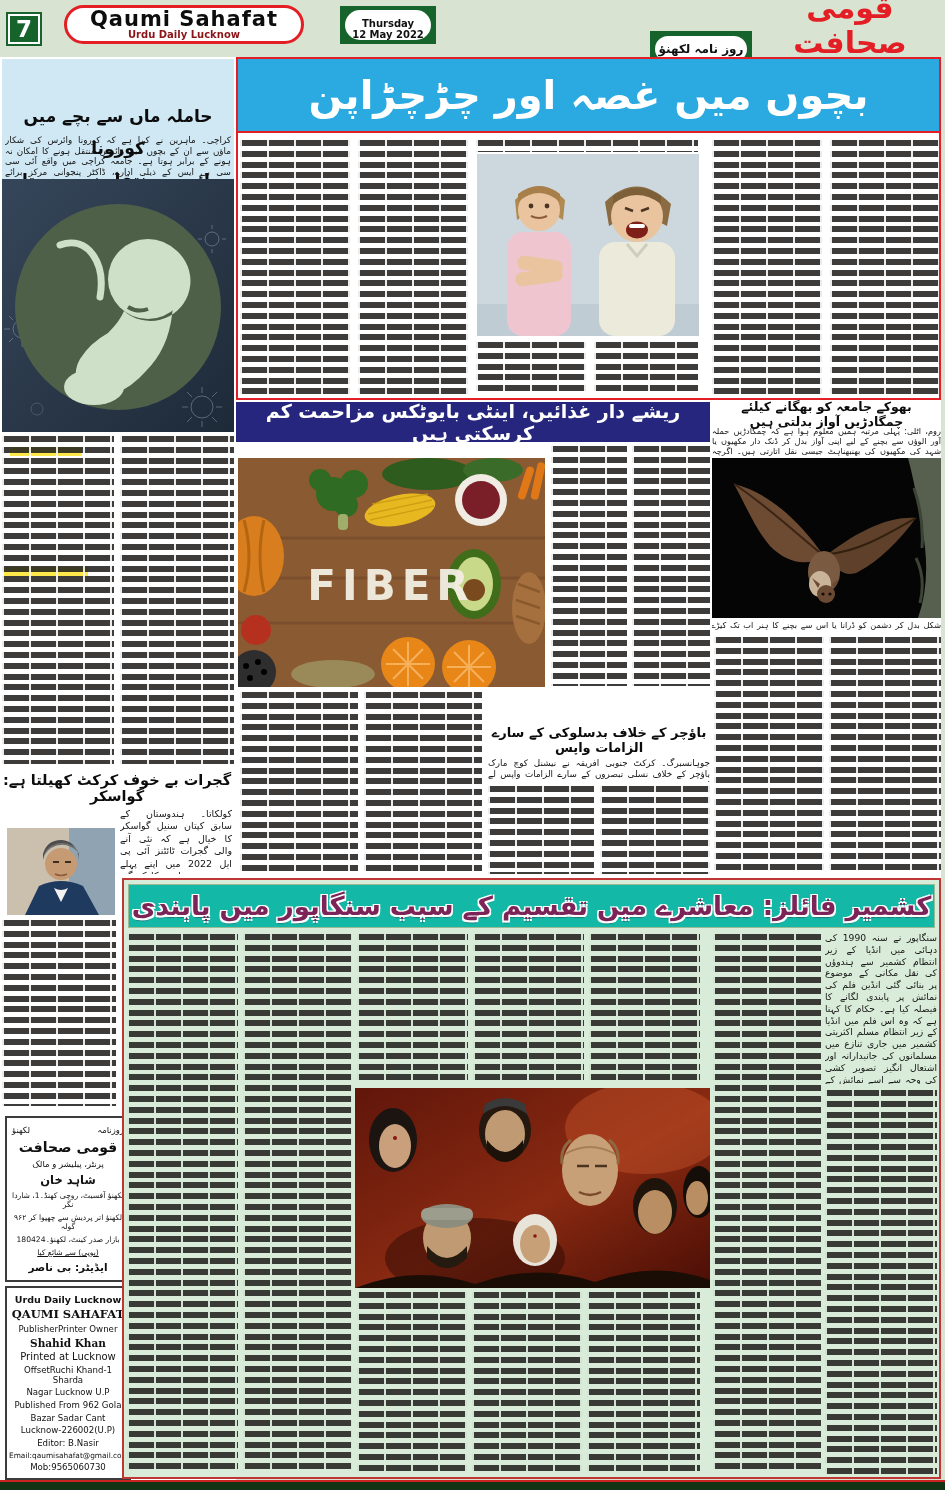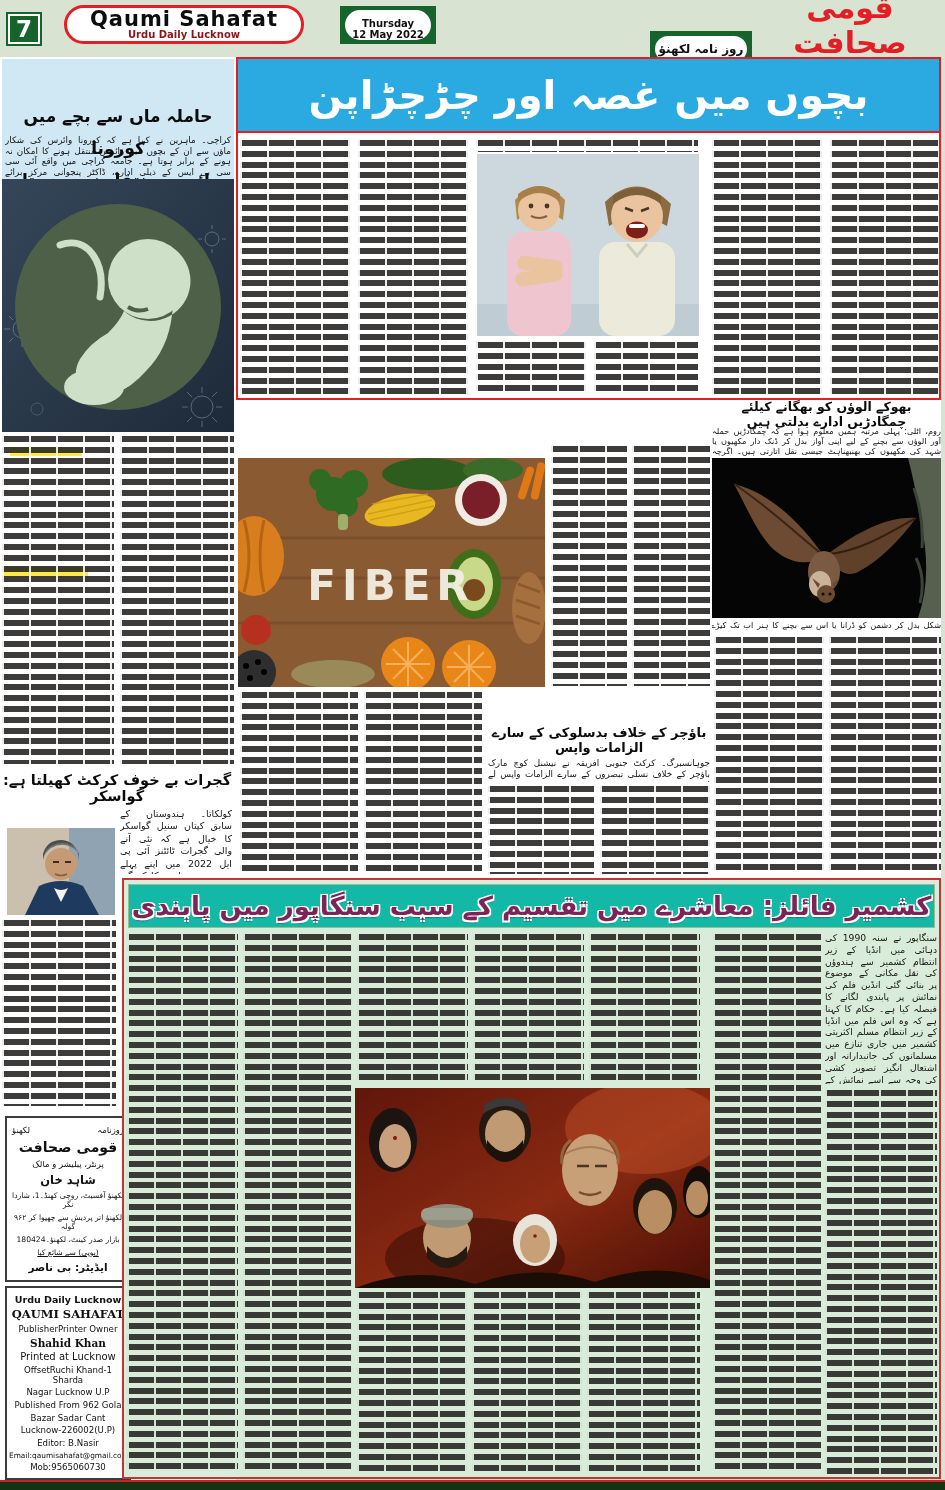--- a/index.html
+++ b/index.html
@@ -169,20 +169,23 @@
     <div class="imprint-line" style="font-size:8.6px;color:#111;">OffsetRuchi Khand-1 Sharda</div>
     <div class="imprint-line" style="font-size:8.6px;color:#111;">Nagar Lucknow U.P</div>
     <div class="imprint-line" style="font-size:8.6px;color:#111;">Published From 962 Gola</div>
     <div class="imprint-line" style="font-size:8.6px;color:#111;">Bazar Sadar Cant</div>
     <div class="imprint-line" style="font-size:8.6px;color:#111;">Lucknow-226002(U.P)</div>
     <div class="imprint-line" style="font-size:8.6px;color:#111;">Editor: B.Nasir</div>
     <div class="imprint-line" style="font-size:7.4px;color:#111;">Email:qaumisahafat@gmail.com</div>
     <div class="imprint-line" style="font-size:8.6px;color:#111;">Mob:9565060730</div>
   </div>
 
+  <div class="abs ctr rtl" style="left:236px;top:402px;width:474px;height:40px;background:#26267e;">
+    <span style="color:#fff;font-weight:900;font-size:19px;">ریشے دار غذائیں، اینٹی بایوٹکس مزاحمت کم کرسکتی ہیں</span>
+  </div>
   <div class="abs" style="left:238px;top:458px;width:307px;height:229px;">
     <svg width="307" height="229" xmlns="http://www.w3.org/2000/svg">
       <rect width="307" height="229" fill="#8a5a33"></rect>
       <g stroke="#6e4525" stroke-width="3" opacity=".5">
         <path d="M0 80 H307 M0 120 H307 M0 165 H307"></path>
       </g>
       <ellipse cx="190" cy="16" rx="46" ry="16" fill="#2e5c1e"></ellipse>
       <ellipse cx="255" cy="12" rx="30" ry="12" fill="#3a6b28"></ellipse>
       <g fill="#2f6b22">
         <circle cx="95" cy="36" r="17"></circle>
@@ -229,21 +232,21 @@
   <div class="sim" style="left:551px;top:446px;width:76px;height:240px;"></div>
   <div class="sim" style="left:632px;top:446px;width:78px;height:240px;"></div>
   <div class="sim" style="left:240px;top:692px;width:118px;height:182px;"></div>
   <div class="sim" style="left:364px;top:692px;width:118px;height:182px;"></div>
 
   <div class="abs ctr rtl" style="left:488px;top:724px;width:222px;height:32px;font-weight:900;font-size:13px;color:#0c0c0c;">باؤچر کے خلاف بدسلوکی کے سارے الزامات واپس</div>
   <div class="lead" style="left:488px;top:758px;width:222px;height:24px;font-size:8.8px;line-height:11px;">جوہانسبرگ۔ کرکٹ جنوبی افریقہ نے نیشنل کوچ مارک باؤچر کے خلاف نسلی تبصروں کے سارے الزامات واپس لے لیے ہیں</div>
   <div class="sim" style="left:488px;top:786px;width:106px;height:88px;"></div>
   <div class="sim" style="left:600px;top:786px;width:110px;height:88px;"></div>
 
-  <div class="abs ctr rtl" style="left:712px;top:403px;width:229px;height:22px;font-weight:900;font-size:12.5px;color:#0c0c0c;">بھوکے الوؤں کو بھگانے کیلئے چمگادڑیں ادارے بدلتی ہیں</div>
+  <div class="abs ctr rtl" style="left:712px;top:403px;width:229px;height:22px;font-weight:900;font-size:12.5px;color:#0c0c0c;">بھوکے جامعہ کو بھگانے کیلئے چمگادڑیں آواز بدلتی ہیں</div>
   <div class="lead" style="left:712px;top:427px;width:229px;height:29px;font-size:8.2px;line-height:9.8px;">روم، اٹلی: پہلی مرتبہ ہمیں معلوم ہوا ہے کہ چمگادڑیں حملہ آور الوؤں سے بچنے کے لیے اپنی آواز بدل کر ڈنک دار مکھیوں یا شہد کی مکھیوں کی بھنبھناہٹ جیسی نقل اتارتی ہیں۔ اگرچہ آواز یا</div>
   <div class="abs" style="left:712px;top:458px;width:229px;height:160px;">
     <svg width="229" height="160" xmlns="http://www.w3.org/2000/svg">
       <rect width="229" height="160" fill="#050505"></rect>
       <path d="M196 0 L229 0 L229 160 L206 160 Q220 120 210 70 Q204 30 196 0 Z" fill="#57604e"></path>
       <path d="M202 30 Q212 60 210 90 M204 100 Q214 120 208 145" stroke="#3c4436" stroke-width="3" fill="none"></path>
       <path d="M112 98 C85 60 55 34 22 26 C36 52 44 72 58 88 C74 104 94 110 112 98 Z" fill="#6d4b32"></path>
       <path d="M22 26 C50 44 78 70 112 98" stroke="#3a2415" stroke-width="2" fill="none"></path>
       <path d="M116 96 C150 70 180 58 204 60 C186 84 168 102 146 114 C134 120 122 112 116 96 Z" fill="#5f402a"></path>
       <path d="M204 60 C176 76 146 94 116 96" stroke="#32200f" stroke-width="2" fill="none"></path>

